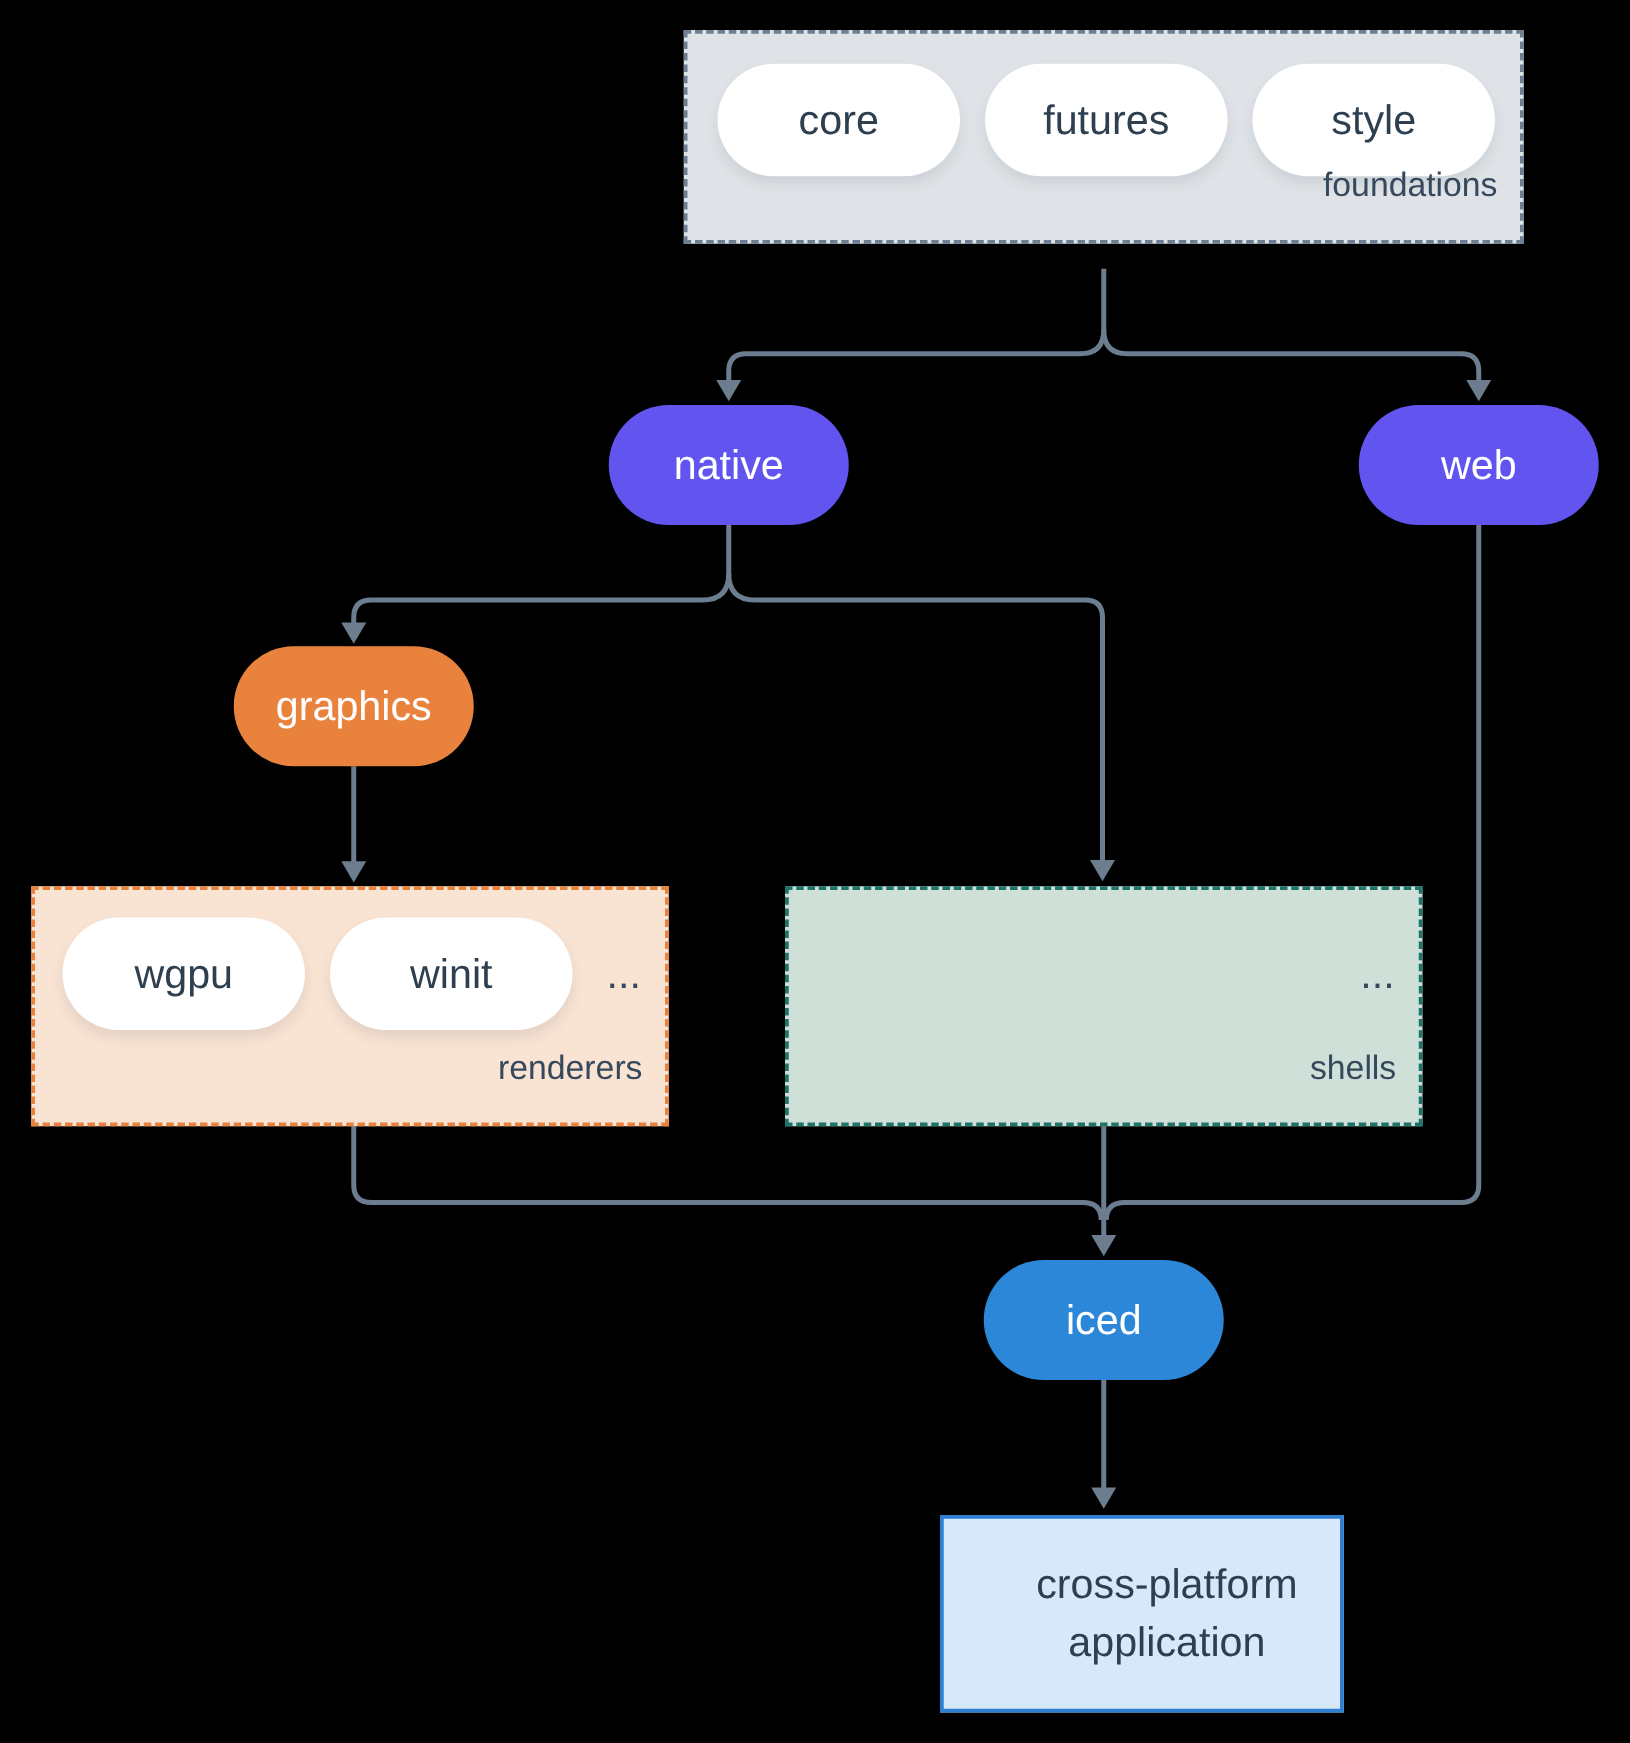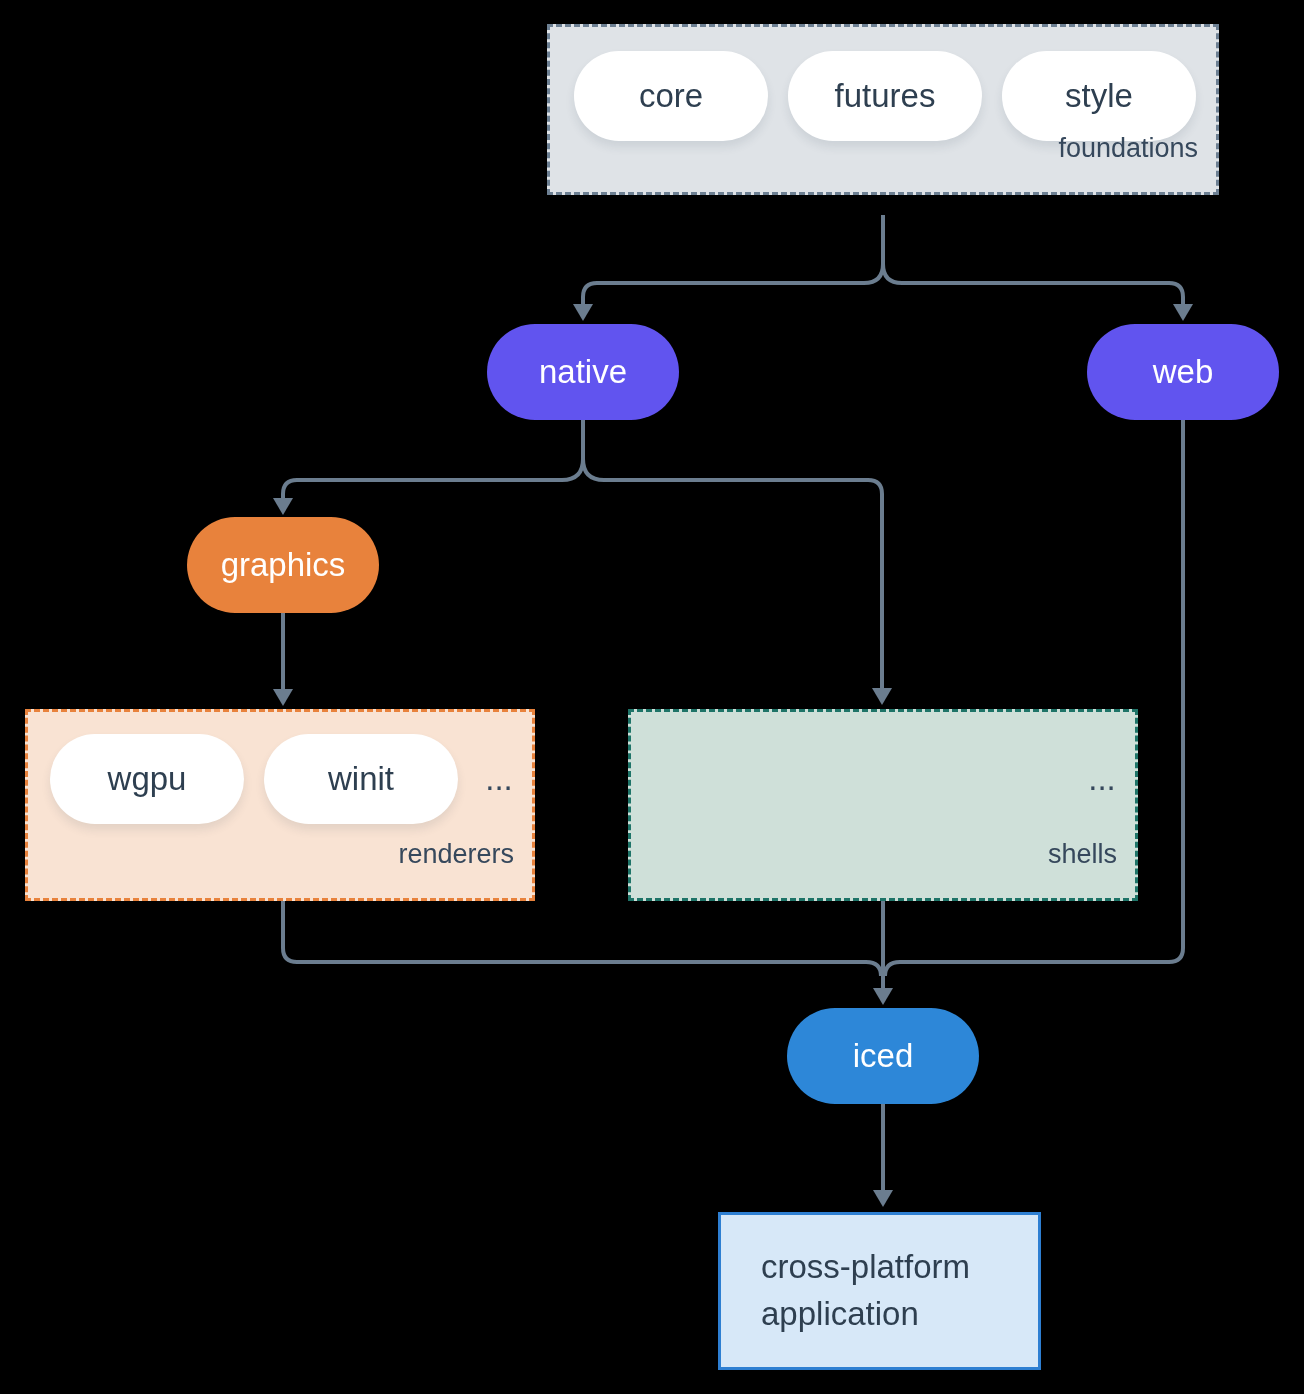--- a/index.html
+++ b/index.html
@@ -63,24 +63,24 @@
     position:absolute;right:18px;bottom:28px;
     font-size:27px;color:var(--label-dark);
   }
 
   .native-pos{left:487px;top:324px;}
   .web-pos{left:1087px;top:324px;}
   .graphics-pos{left:187px;top:517px;}
   .iced-pos{left:787px;top:1008px;}
 
   .app-box{
-    position:absolute;left:718px;top:1212px;width:323px;height:158px;
+    position:absolute;left:752px;top:1212px;width:323px;height:158px;
     box-sizing:border-box;background:var(--app-fill);
     border:3px solid var(--app-border);
-    display:flex;align-items:center;justify-content:center;padding-left:40px;
+    display:flex;align-items:center;justify-content:center;text-align:center;padding-left:40px;
   }
   .app-label{font-size:33px;line-height:1.42;color:var(--text-dark);width:290px;}
 </style>
 </head>
 <body>
 
 <div class="canvas">
 
   <svg class="edges" viewBox="0 0 1304 1394">
     <path class="edge" d="M883 215 V266"></path>

